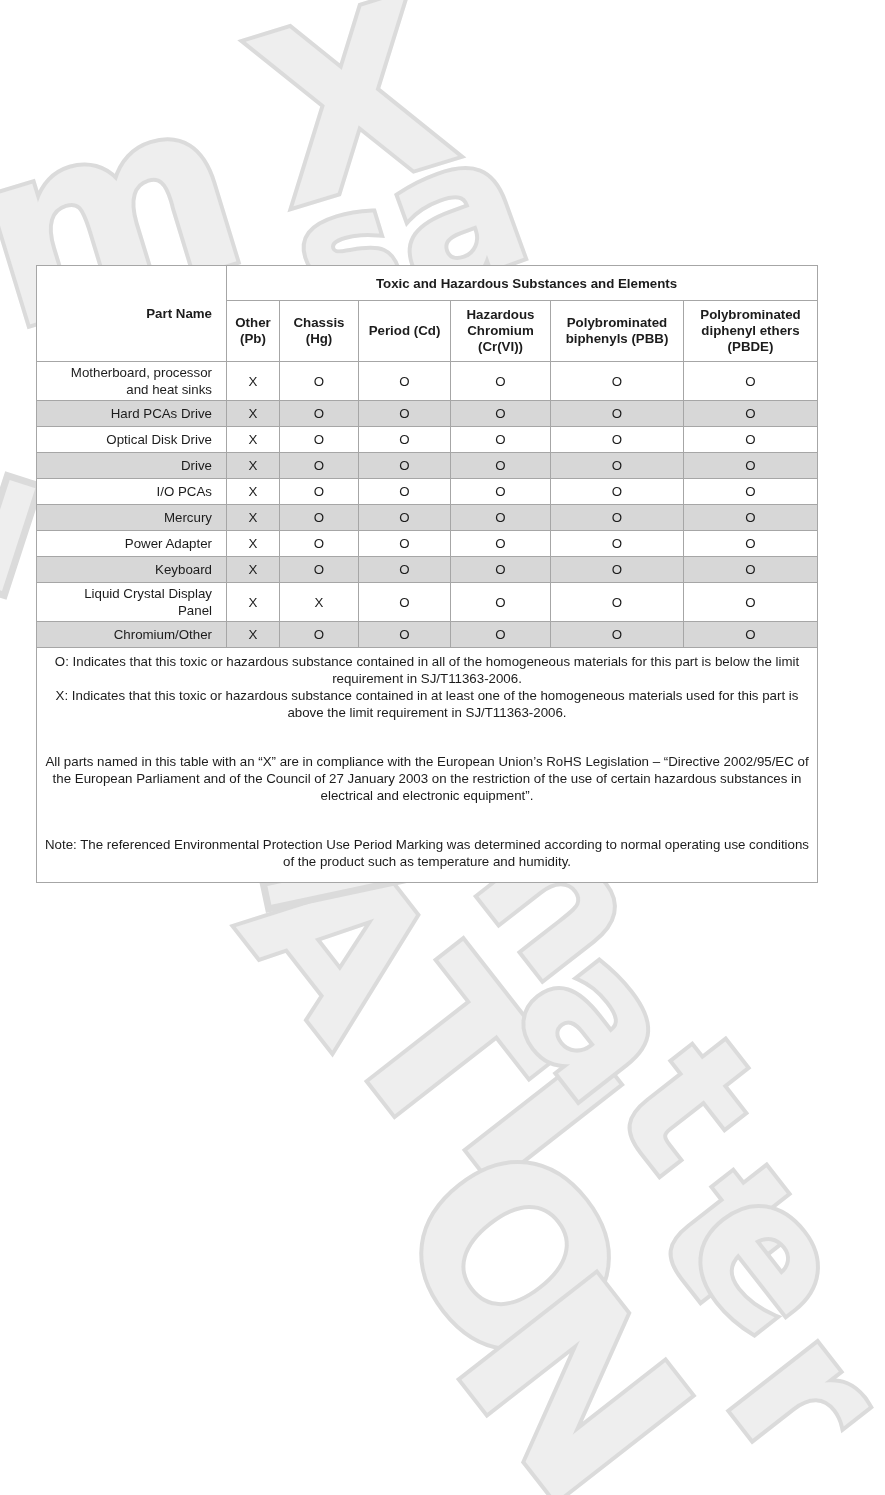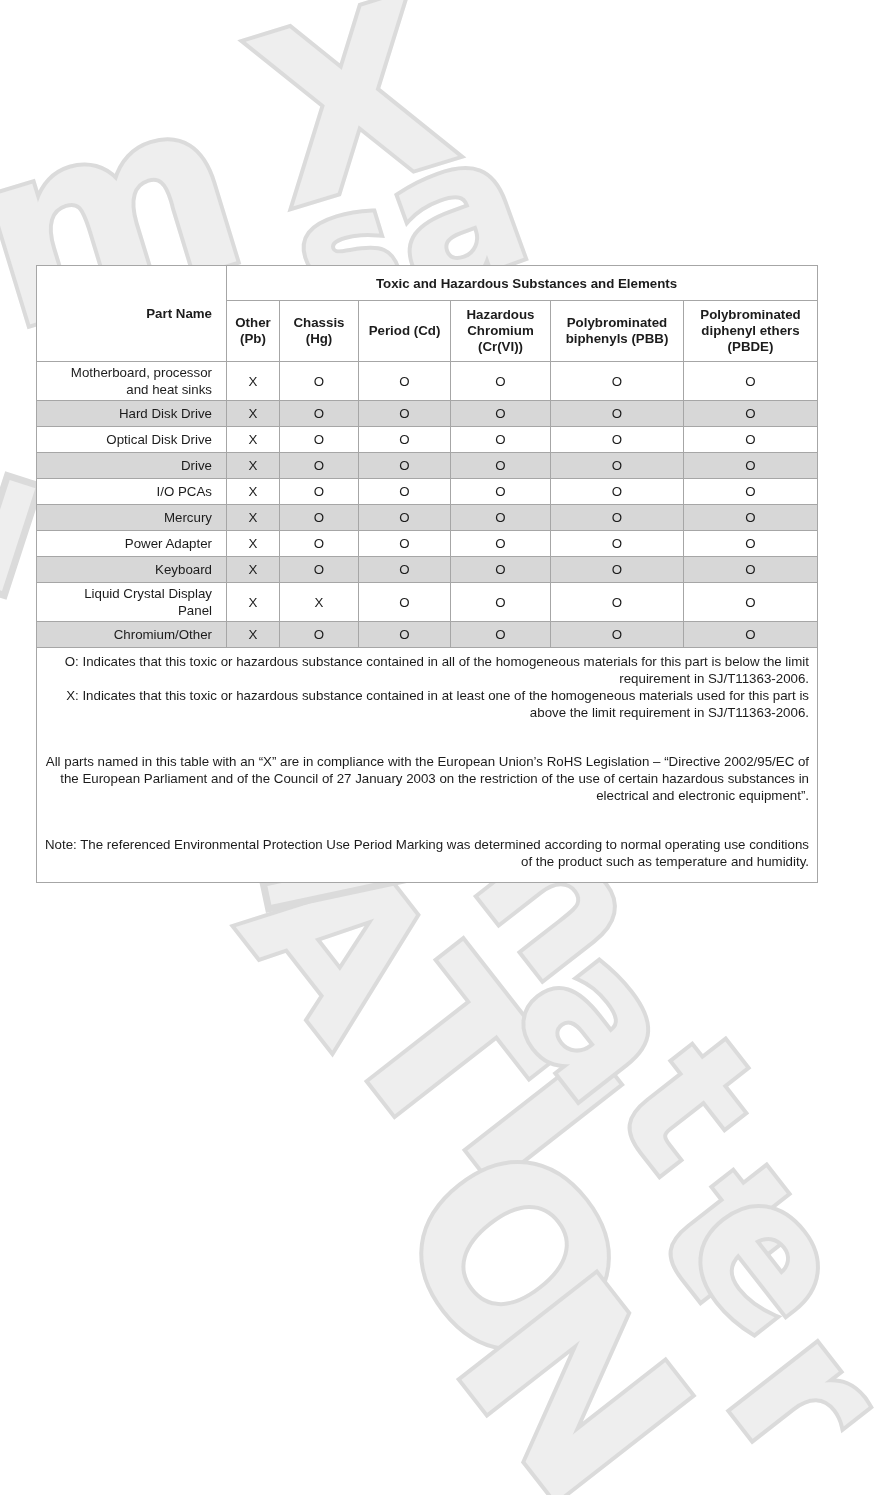--- a/index.html
+++ b/index.html
@@ -40,21 +40,21 @@
   th.title-h{height:30px;padding-left:13px;}
   tr.sub th{height:54px;line-height:16px;padding:3px 2px;}
   th.part-h, td.part{
     text-align:right;
     padding-left:13px;
     padding-right:14px;
   }
   td.part{height:21px;}
   tr.shaded td{background:#d7d7d7;}
   td.notes{
-    text-align:right;
+    text-align:center;
     vertical-align:top;
     padding:5px 8px 12px 8px;
   }
   td.notes p{margin:0;}
   td.notes p.gap{margin-top:32px;}
   .c0{width:190px;} .c1{width:53px;} .c2{width:79px;} .c3{width:92px;}
   .c4{width:100px;} .c5{width:133px;} .c6{width:134px;}
 </style>
 </head>
 <body>
@@ -114,21 +114,21 @@
       <tr>
         <td class="part">Motherboard, processor and heat sinks</td>
         <td>X</td>
         <td>O</td>
         <td>O</td>
         <td>O</td>
         <td>O</td>
         <td>O</td>
       </tr>
       <tr class="shaded">
-        <td class="part">Hard Disk Drive</td>
+        <td class="part">Hard PCAs Drive</td>
         <td>X</td>
         <td>O</td>
         <td>O</td>
         <td>O</td>
         <td>O</td>
         <td>O</td>
       </tr>
       <tr>
         <td class="part">Optical Disk Drive</td>
         <td>X</td>

